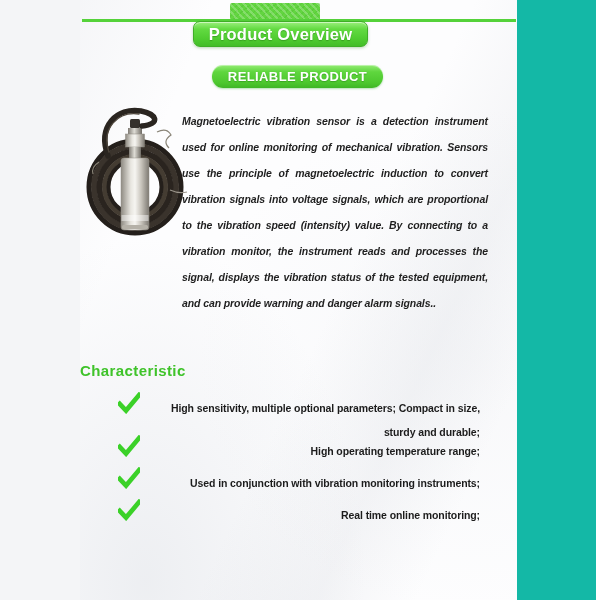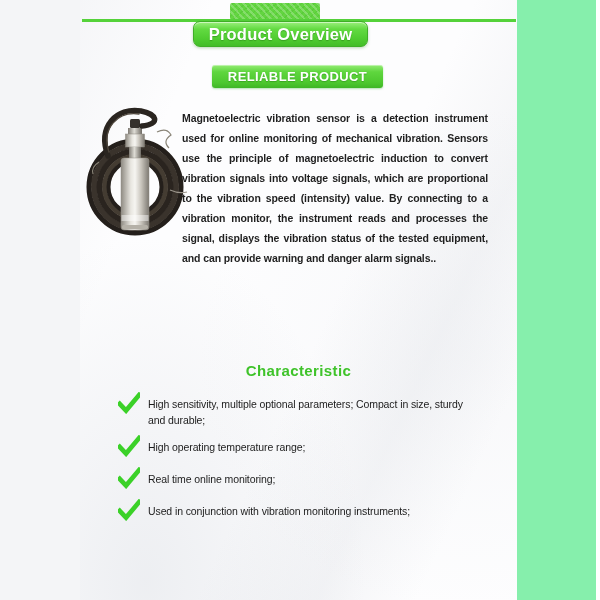--- a/index.html
+++ b/index.html
@@ -1,18 +1,18 @@
 <!DOCTYPE html>
 <html><head>
 <meta charset="utf-8">
 <style>
   * { margin:0; padding:0; box-sizing:border-box; }
   html,body { width:600px; height:600px; background:#ffffff; overflow:hidden;
     font-family:"Liberation Sans", sans-serif; }
-  .canvas { position:relative; width:596px; height:600px; background:#86efac; }
+  .canvas { position:relative; width:596px; height:600px; background:#14b8a6; }
 
   .margin-left { position:absolute; left:0; top:0; width:80px; height:600px;
     background:#f4f5f7; }
   .page { position:absolute; left:80px; top:0; width:437px; height:600px;
     background:#fdfdfe; }
   .page-texture { position:absolute; inset:0; pointer-events:none;
     background:
       linear-gradient(112deg, rgba(190,195,205,.12) 0%, transparent 20%),
       linear-gradient(115deg, transparent 55%, rgba(185,190,200,.14) 72%, transparent 86%),
       radial-gradient(ellipse at 15% 97%, rgba(172,180,192,.20), transparent 42%),
@@ -27,49 +27,49 @@
   .top-line { position:absolute; left:2px; top:19px; width:434px; height:3px;
     background:#55d23a; }
   .title-btn { position:absolute; left:113px; top:21px; width:175px; height:26px;
     border-radius:7px; border:1px solid #3fae27; cursor:pointer;
     background:linear-gradient(180deg,#9aef7c 0%,#62da41 30%,#4ecb2f 72%,#43bd28 100%);
     box-shadow:inset 0 1px 0 rgba(255,255,255,.5), 0 1px 3px rgba(60,140,40,.35);
     display:flex; align-items:center; justify-content:center;
     color:#ffffff; font-weight:bold; font-size:16.5px; letter-spacing:.2px;
     text-shadow:0 1px 1px rgba(30,110,15,.45); }
 
-  .banner { position:absolute; height:23px; border-radius:3px;
+  .banner { position:absolute; height:23px; border-radius:11px;
     background:linear-gradient(180deg,#94ec74 0%,#5fd63e 30%,#4cc72e 78%,#3fb526 100%);
     box-shadow:0 1px 2px rgba(120,200,120,.55), inset 0 1px 0 rgba(255,255,255,.4);
     display:flex; align-items:center; justify-content:center;
     color:#ffffff; font-weight:bold; font-size:13px; letter-spacing:.4px;
     text-shadow:0 1px 1px rgba(30,110,15,.4); }
   .banner1 { left:132px; top:65px; width:171px; }
   .banner2 { left:133px; top:331px; width:170px; height:22px; }
 
   .product-figure { position:absolute; left:5px; top:102px; width:105px; height:140px; }
 
   .desc { position:absolute; left:102px; top:108px; width:306px;
-    font-size:10.5px; font-weight:600; color:#1f1f1f; line-height:20px;
-    text-align:justify; letter-spacing:-0.1px; }
+    font-size:10.5px; font-weight:600; color:#1f1f1f; line-height:26px;
+    text-align:justify; letter-spacing:-0.1px;font-style:italic; }
 
   .char-title { position:absolute; left:0; top:362px; width:437px;
-    text-align:center; color:#3fc32a; font-weight:bold; font-size:15px;
+    text-align:left; color:#3fc32a; font-weight:bold; font-size:15px;
     letter-spacing:.4px; }
 
   .features { position:absolute; left:38px; top:394px; width:372px; height:150px;
     list-style:none; }
   .feature { position:absolute; left:0; display:flex; align-items:flex-start; }
   .feature:nth-child(1){ top:0; }
   .feature:nth-child(2){ top:43px; }
   .feature:nth-child(3){ top:75px; }
   .feature:nth-child(4){ top:107px; }
   .check { flex:0 0 22px; width:22px; height:22px; margin-right:8px; margin-top:-2px; }
-  .ftext { width:332px; font-size:10.5px; font-weight:400; color:#1c1c1c;
-    line-height:16px; letter-spacing:-0.1px; padding-top:2px; }
+  .ftext { width:332px; font-size:10.5px; font-weight:700; color:#1c1c1c;
+    line-height:24px; letter-spacing:-0.1px; padding-top:2px;text-align:right; }
 </style>
 </head>
 <body>
 
 <div class="canvas">
   <div class="margin-left"></div>
 
   <div class="page">
     <div class="page-texture"></div>
 
@@ -143,23 +143,23 @@
       <li class="feature">
         <svg class="check" viewBox="0 0 26 24">
           <path d="M 2 13 L 9.5 21 L 25 2.5" fill="none" stroke="#3bd128" stroke-width="5.5" stroke-linecap="square"></path>
         </svg>
         <span class="ftext">High operating temperature range;</span>
       </li>
       <li class="feature">
         <svg class="check" viewBox="0 0 26 24">
           <path d="M 2 13 L 9.5 21 L 25 2.5" fill="none" stroke="#3bd128" stroke-width="5.5" stroke-linecap="square"></path>
         </svg>
-        <span class="ftext">Real time online monitoring;</span>
+        <span class="ftext">Used in conjunction with vibration monitoring instruments;</span>
       </li>
       <li class="feature">
         <svg class="check" viewBox="0 0 26 24">
           <path d="M 2 13 L 9.5 21 L 25 2.5" fill="none" stroke="#3bd128" stroke-width="5.5" stroke-linecap="square"></path>
         </svg>
-        <span class="ftext">Used in conjunction with vibration monitoring instruments;</span>
+        <span class="ftext">Real time online monitoring;</span>
       </li>
     </ul>
   </div>
 </div>
 
 </body></html>

